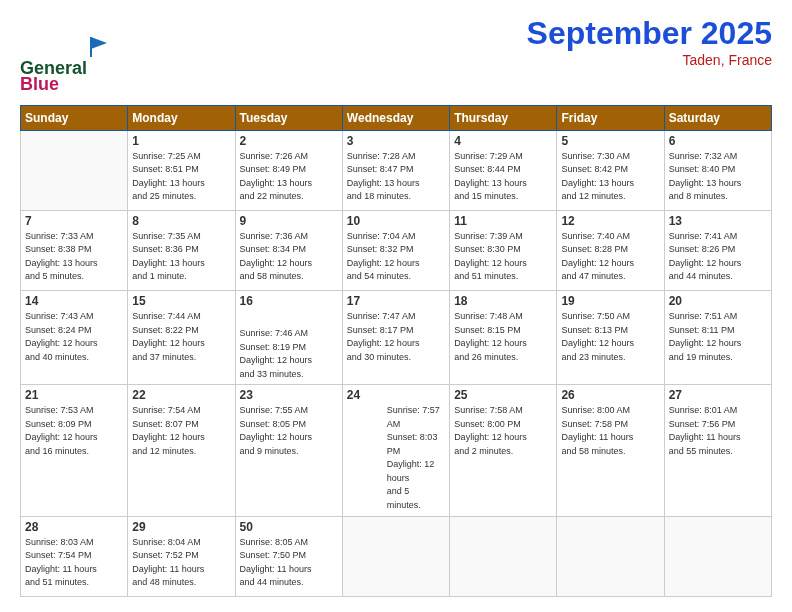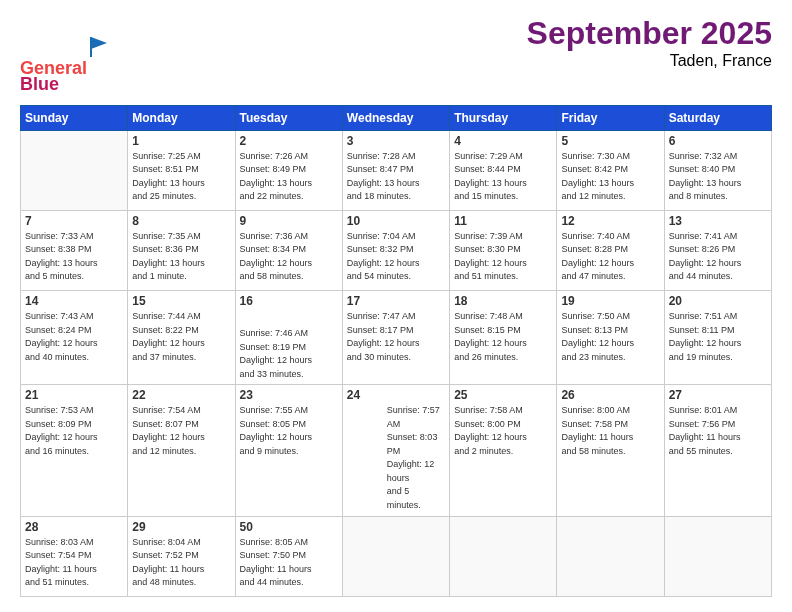--- a/index.html
+++ b/index.html
@@ -23,50 +23,50 @@
       align-items: flex-start;
       margin-bottom: 10px;
     }
     .logo {
       display: flex;
       align-items: center;
     }
     .logo-text {
       font-size: 18px;
       font-weight: bold;
-      color: #ef4444;
+      color: #14532d;
       line-height: 1.1;
       margin-top: 44px;
     }
     .logo-icon {
       width: 20px;
       height: 24px;
       margin-left: 2px;
       margin-right: 4px;
     }
     .title-block {
       text-align: right;
     }
     .month-title {
       font-size: 32px;
       font-weight: bold;
-      color: #701a75;
+      color: #1d4ed8;
     }
     .location {
-      font-size: 16px;
-      color: #000000;
+      font-size: 14px;
+      color: #b91c1c;
     }
     .calendar-table {
       width: 100%;
       border-collapse: collapse;
       flex: 1;
       table-layout: fixed;
     }
     .calendar-table thead th {
-      background-color: #1d4ed8;
+      background-color: #a16207;
       color: #fff;
       font-size: 12px;
       font-weight: bold;
       padding: 5px 4px;
       text-align: left;
       border: 1px solid #1558a0;
     }
     .calendar-table tbody td {
       border: 1px solid #ccc;
       vertical-align: top;

